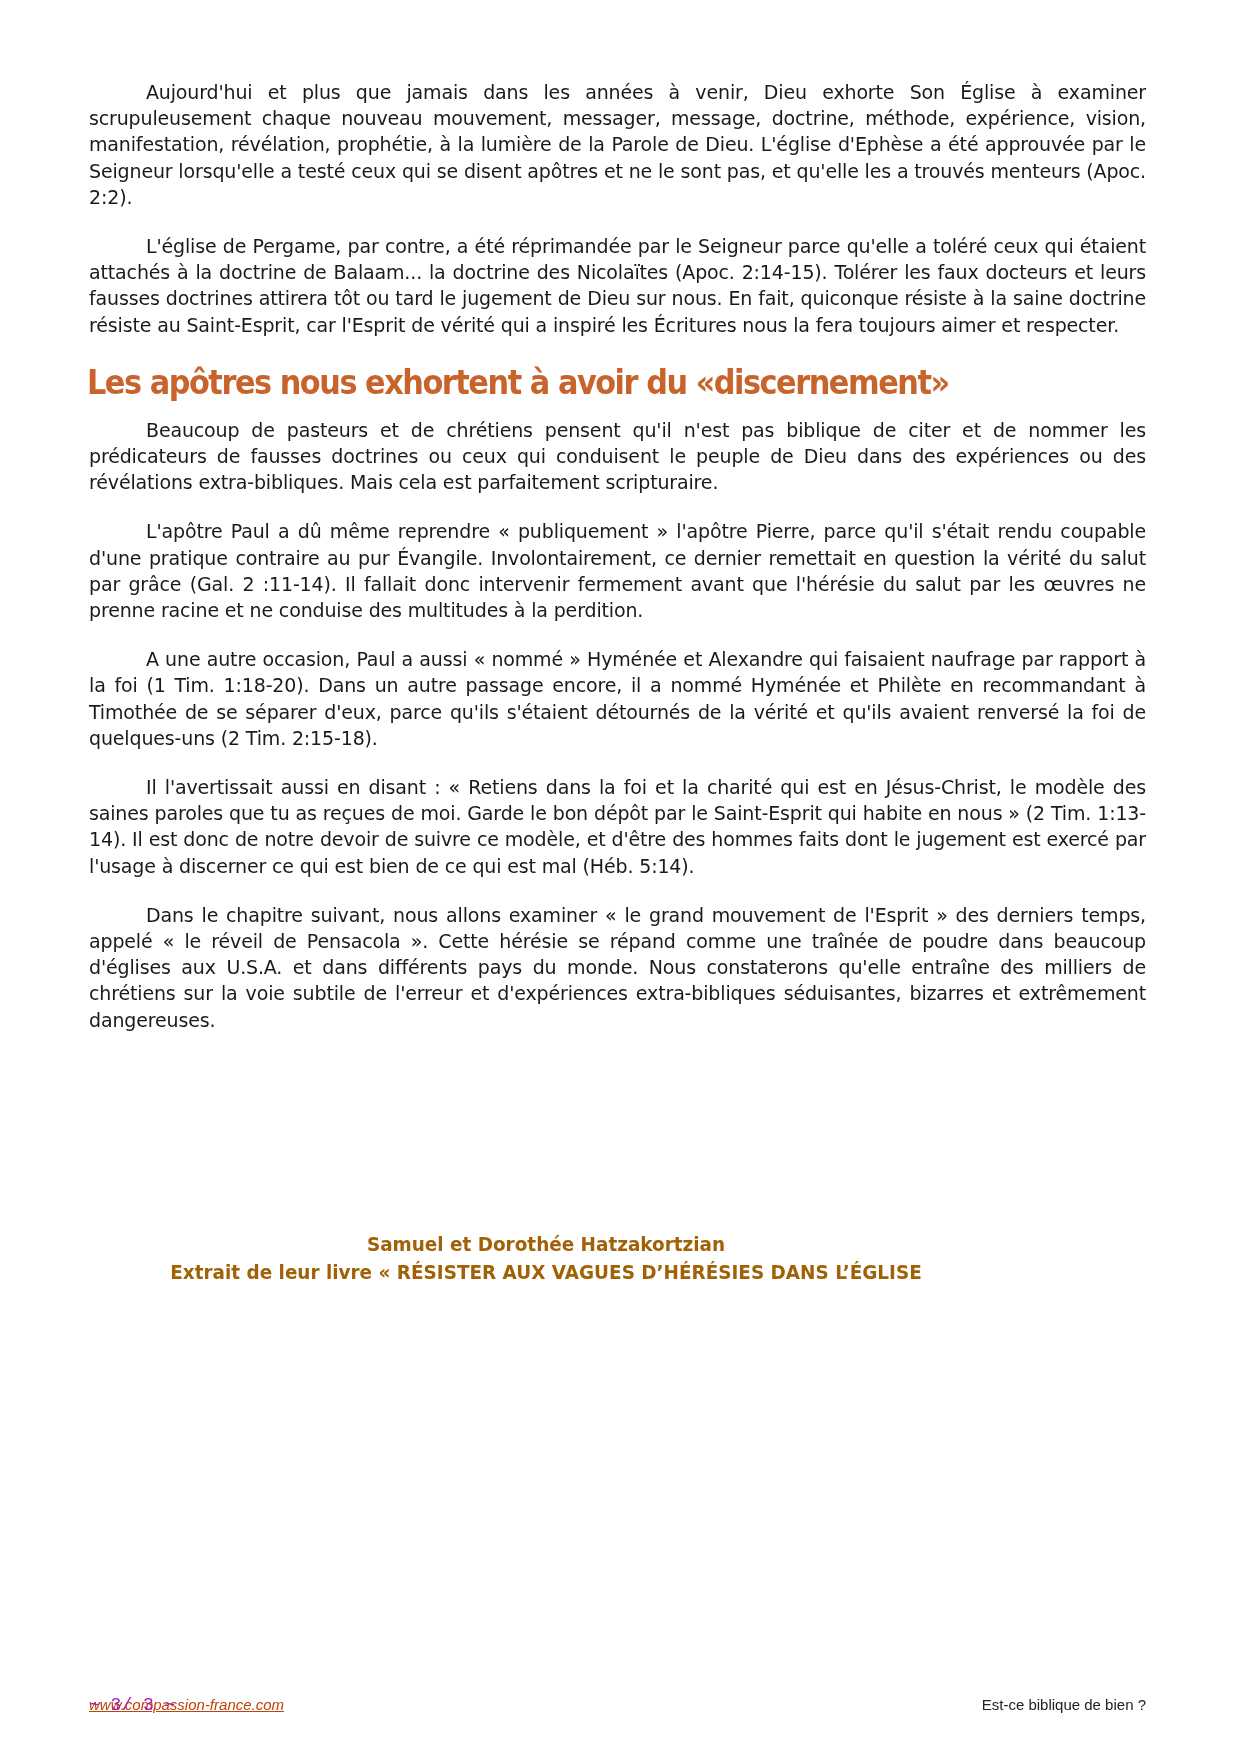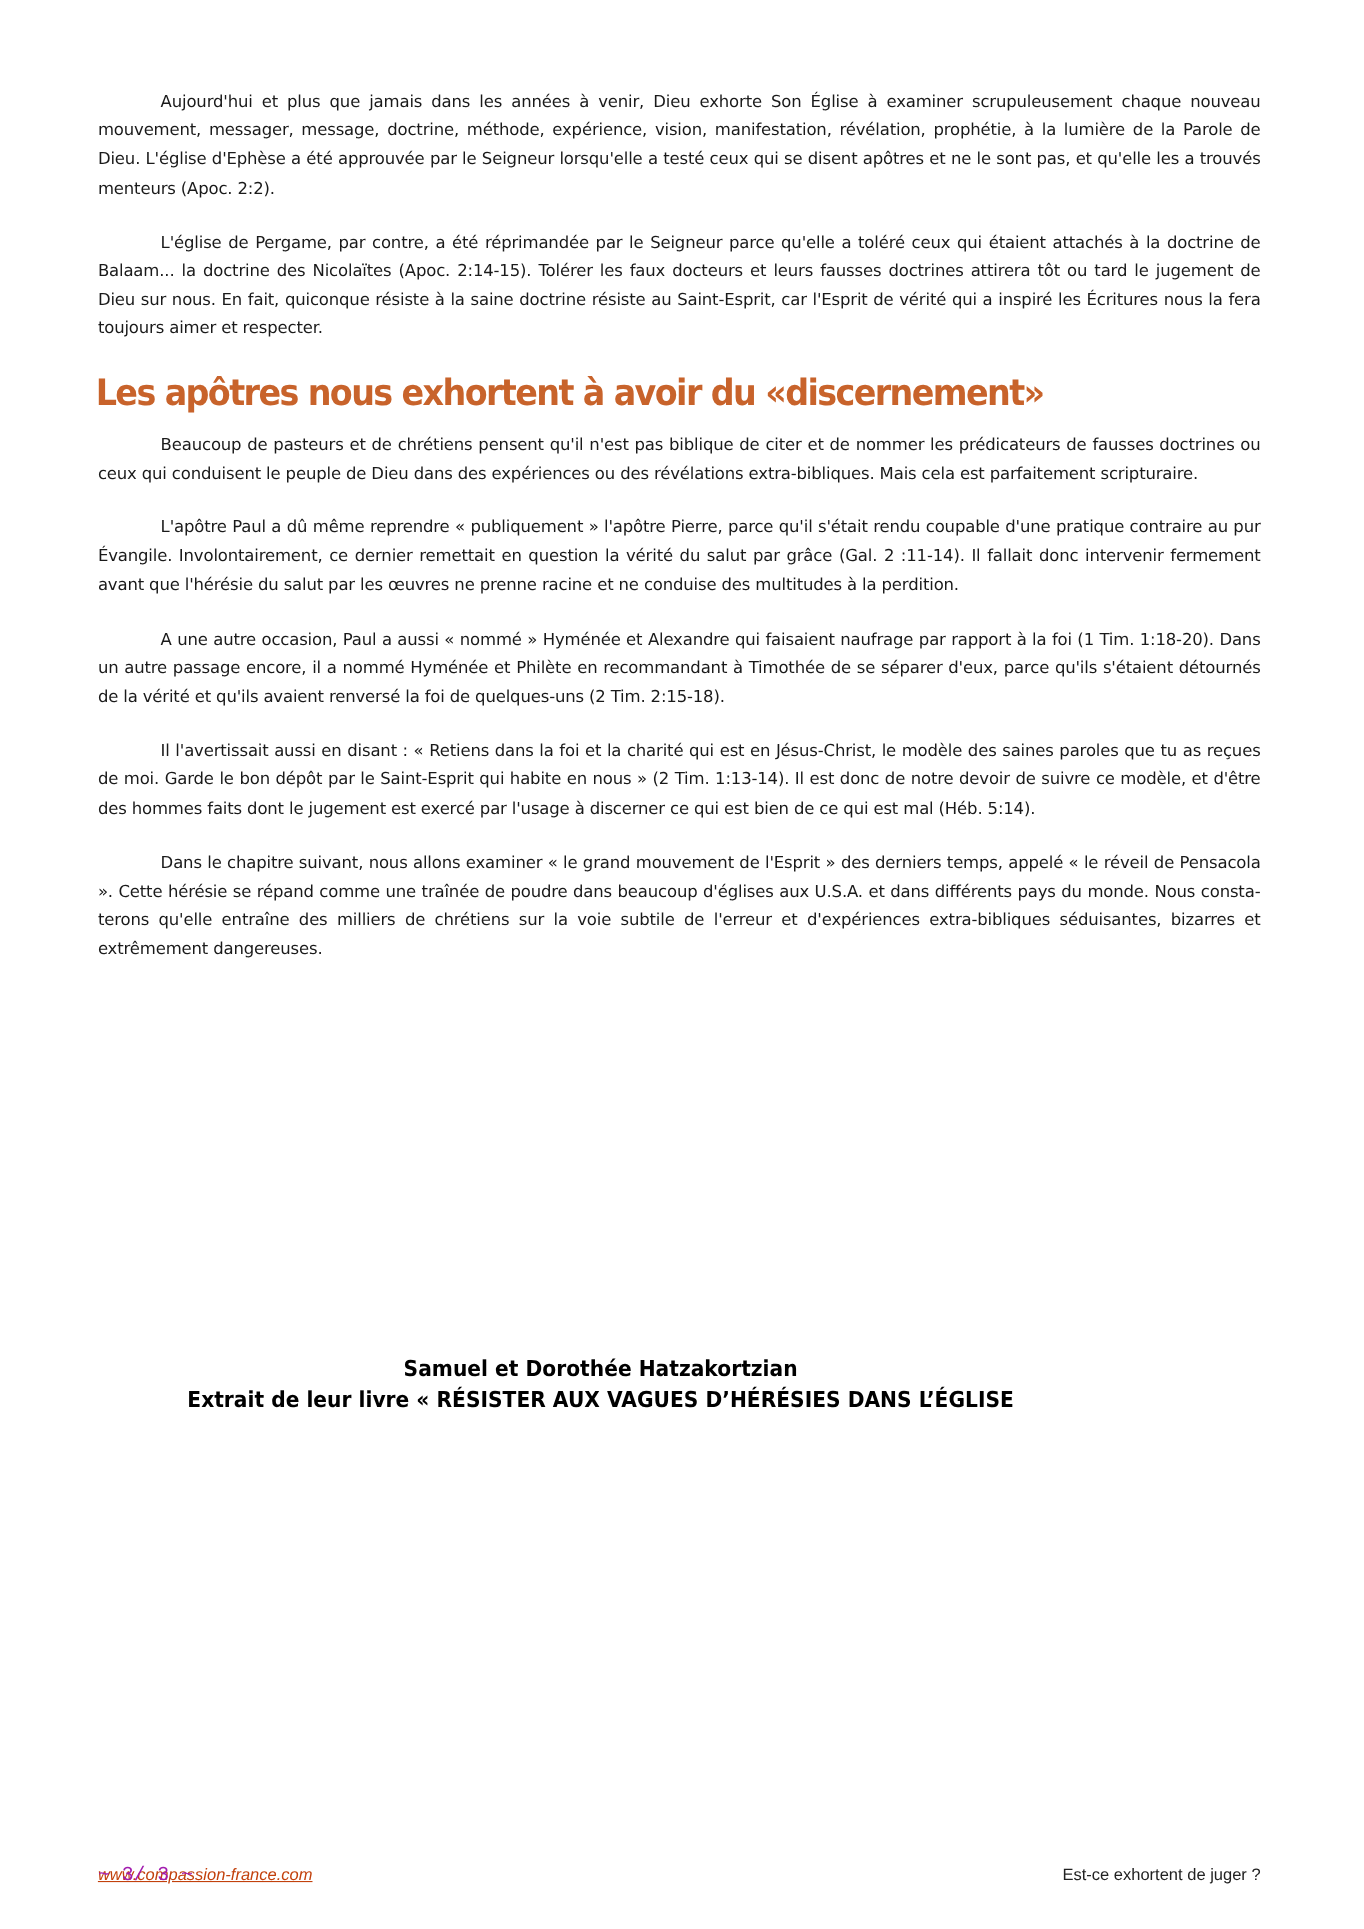--- a/index.html
+++ b/index.html
@@ -16,21 +16,21 @@
       color: #1a1a1a;
     }
     .page {
       position: absolute;
       left: 89px;
       top: 79px;
       width: 1057px;
     }
     .para {
       margin: 0 0 23px 0;
-      font-size: 15px;
+      font-size: 19px;
       line-height: 26.2px;
       text-align: justify;
       text-indent: 57px;
       letter-spacing: -0.15px;
       hyphens: manual;
     }
     .section-heading {
       margin: 14px 0 12px -2px;
       font-family: "DejaVu Sans", sans-serif;
       font-weight: bold;
@@ -41,21 +41,21 @@
       transform: scaleX(0.92);
       transform-origin: left center;
       white-space: nowrap;
     }
     .signature {
       position: absolute;
       left: 0;
       top: 1230px;
       width: 1092px;
       text-align: center;
-      color: #000000;
+      color: #a16207;
       font-weight: bold;
       font-family: "DejaVu Sans", sans-serif;
       font-size: 20px;
       line-height: 28px;
     }
     .signature .sig-line {
       display: block;
       transform: scaleX(0.92);
     }
     .footer {
@@ -109,14 +109,14 @@
 </div>
 
 <div class="signature">
   <span class="sig-line">Samuel et Dorothée Hatzakortzian</span>
   <span class="sig-line">Extrait de leur livre « RÉSISTER AUX VAGUES D’HÉRÉSIES DANS L’ÉGLISE</span>
 </div>
 
 <div class="footer">
   <a class="footer-link">www.compassion-france.com</a>
   <span class="footer-page">~ 3/ 3 ~</span>
-  <span class="footer-title">Est-ce exhortent de juger ?</span>
+  <span class="footer-title">Est-ce biblique de bien ?</span>
 </div>
 
 </body></html>

